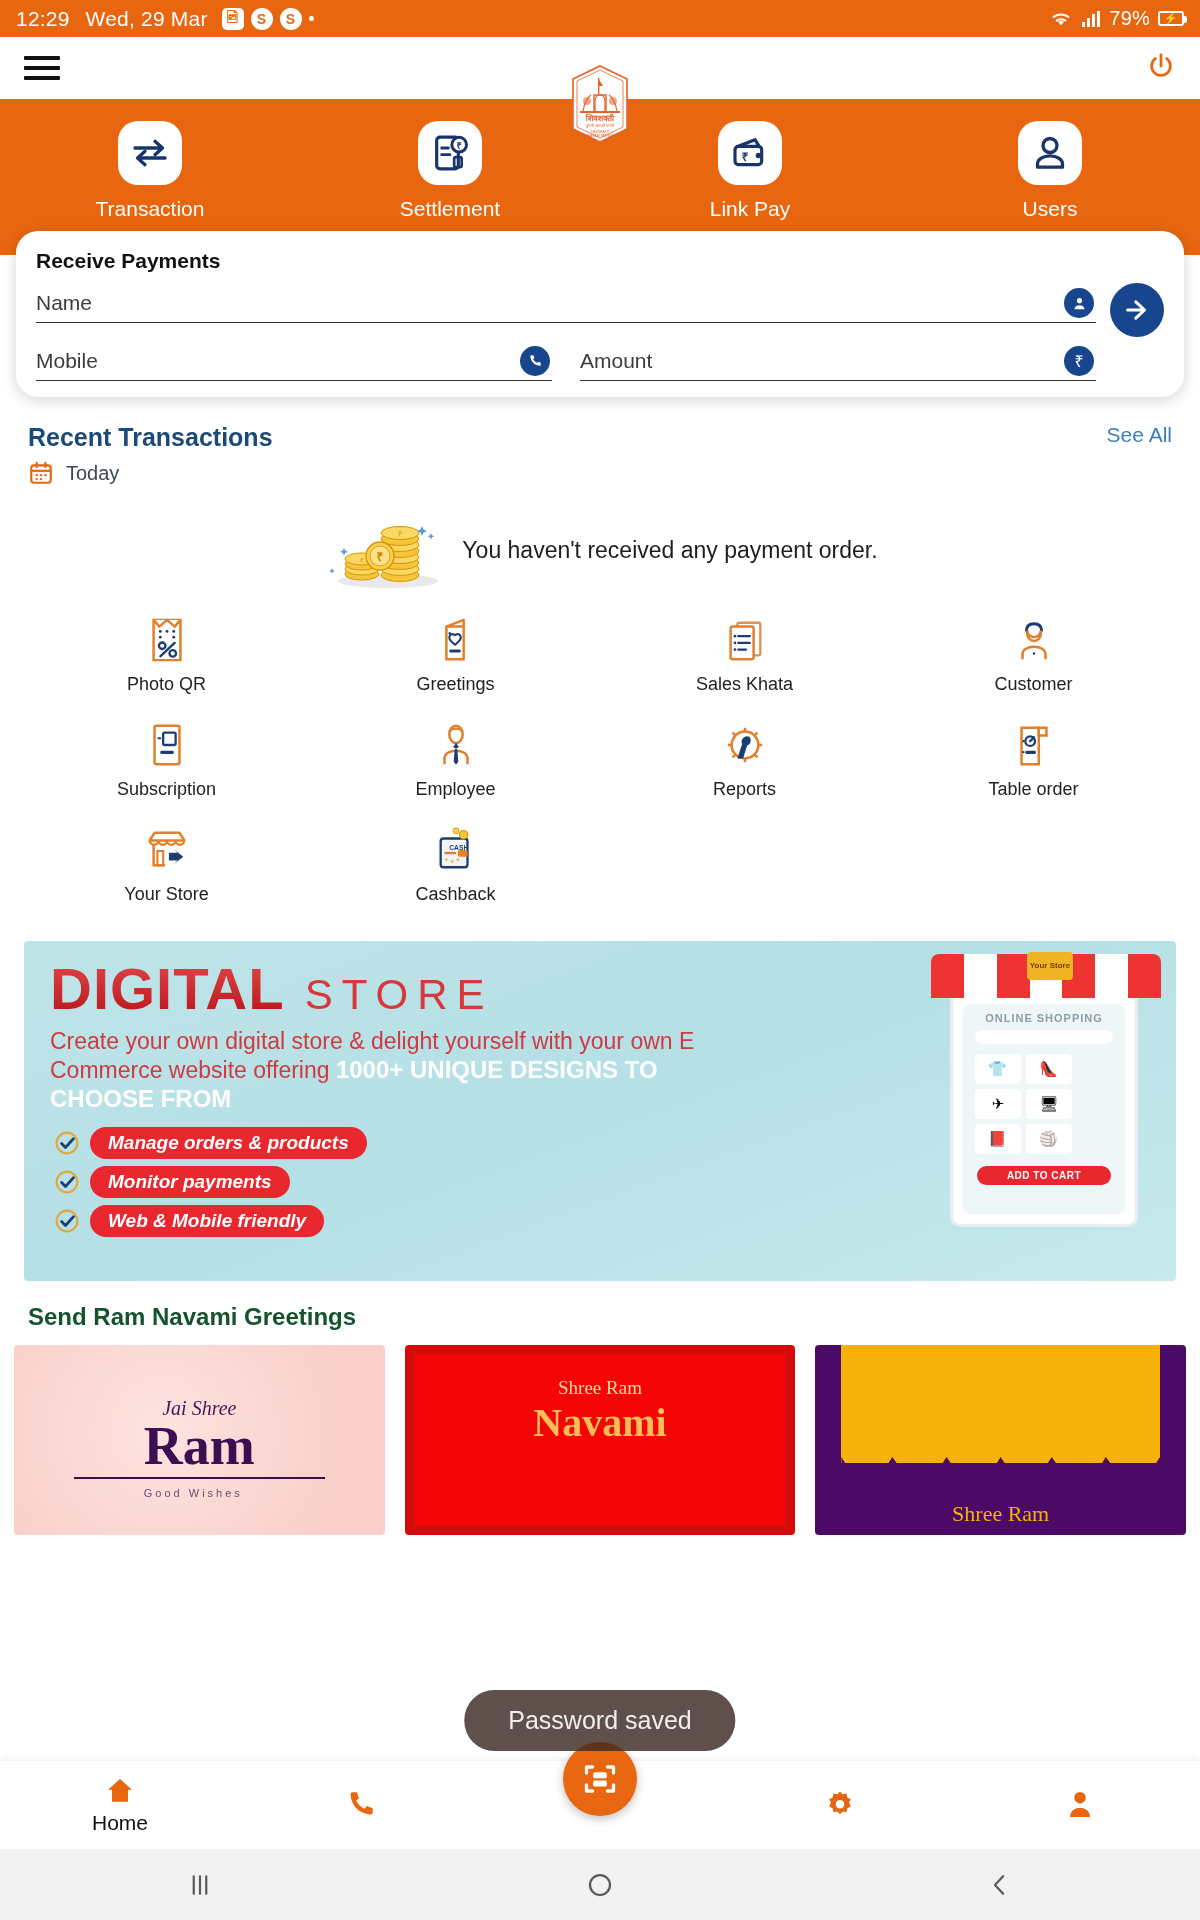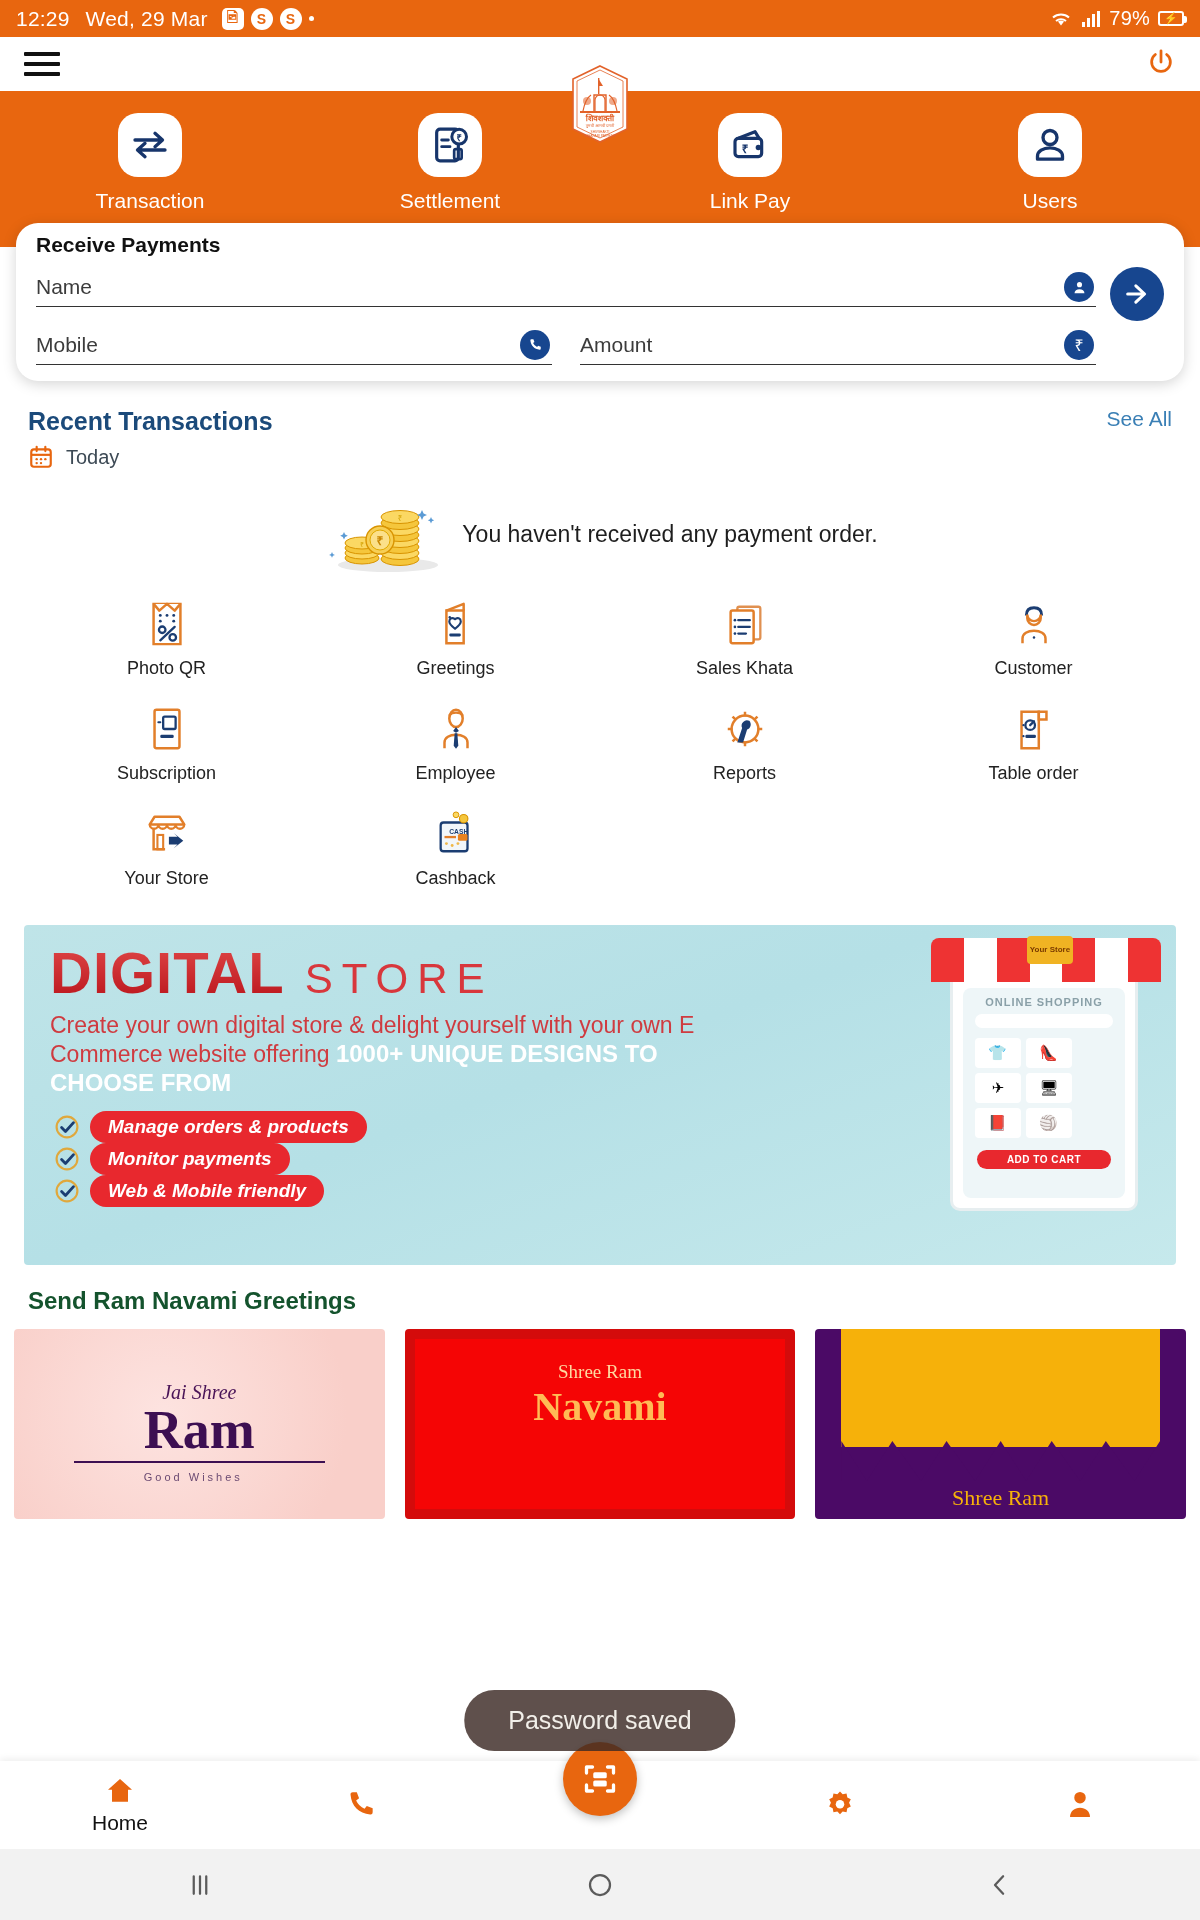--- a/index.html
+++ b/index.html
@@ -28,21 +28,21 @@
   .sb-dot { width:5px;height:5px;border-radius:50%;background:#fff; }
   .sb-right { margin-left:auto; display:flex; align-items:center; gap:8px; font-size:20px; font-weight:500; }
   .batt {
     width:26px;height:15px;border:2px solid #fff;border-radius:3px;position:relative;
   }
   .batt:after{content:"";position:absolute;right:-5px;top:3px;width:3px;height:7px;background:#fff;border-radius:0 2px 2px 0;}
   .batt i{position:absolute;inset:1px;font-style:normal;font-size:11px;color:#fff;display:flex;align-items:center;justify-content:center;}
 
   
   .appbar {
-    height:54px; background:#fff; display:flex; align-items:center;
+    height:62px; background:#fff; display:flex; align-items:center;
     padding:0 24px; position:relative;
   }
   .hamburger { width:36px; display:flex; flex-direction:column; gap:6px; cursor:pointer;}
   .hamburger span { display:block; height:4px; background:#111; border-radius:1px; }
   .logo-wrap{ position:absolute; left:50%; transform:translateX(-50%); top:28px; }
   .power { margin-left:auto; color:#e8660f; }
 
   
   .quick {
     background:#e8660f; padding:22px 0 34px; display:flex;
@@ -50,21 +50,21 @@
   .quick-item{ flex:1; display:flex; flex-direction:column; align-items:center; gap:12px; cursor:pointer;}
   .quick-ico{
     width:64px;height:64px;background:#fff;border-radius:20px;
     display:flex;align-items:center;justify-content:center;
   }
   .quick-label{ color:#fff; font-size:21px; }
 
   
   .recv-wrap{ padding:0 16px; margin-top:-24px; position:relative; z-index:5;}
   .recv{
-    background:#fff;border-radius:22px;padding:10px 20px 16px;
+    background:#fff;border-radius:22px;padding:18px 20px 16px;
     box-shadow:0 3px 14px rgba(0,0,0,.17);
     display:flex;align-items:flex-start;gap:14px;
   }
   .recv-fields{flex:1;}
   .recv-title{ font-size:21px;font-weight:bold;color:#111;margin-bottom:14px; }
   .field-row{ display:flex; align-items:flex-end; }
   .field{
     position:relative;flex:1;border-bottom:1.5px solid #333;
     padding:4px 34px 7px 0;
   }
@@ -105,21 +105,21 @@
   .banner{
     position:relative;height:340px;border-radius:4px;overflow:hidden;
     background:linear-gradient(160deg,#bfe4e8 0%,#b5e0e6 45%,#c6e9ec 100%);
   }
   .bn-title{ position:absolute; left:26px; top:14px; display:flex; align-items:baseline; gap:20px;}
   .bn-dig{ font-size:58px;font-weight:bold;color:#cc2026;letter-spacing:1px;
            background:linear-gradient(180deg,#e24a4a,#b71219);-webkit-background-clip:text;background-clip:text;color:transparent;}
   .bn-store{ font-size:42px;color:#d8373c;letter-spacing:9px; }
   .bn-sub{ position:absolute;left:26px;top:86px;font-size:23px;color:#cf3b40;line-height:1.22;width:660px;}
   .bn-sub b{ color:#fff;font-size:24px; }
-  .bn-list{ position:absolute;left:30px;top:186px;display:flex;flex-direction:column;}
+  .bn-list{ position:absolute;left:30px;top:186px;display:flex;flex-direction:column;gap:7px;}
   .bn-li{ display:flex;align-items:center;gap:10px; }
   .bn-pill{
     background:#e8282e;color:#fff;font-size:19px;font-style:italic;font-weight:bold;
     padding:5px 18px;border-radius:20px;
   }
   .phone-art{
     position:absolute;right:38px;top:14px;width:188px;height:272px;
     background:#fff;border-radius:16px 16px 10px 10px;border:3px solid #e7eef0;
   }
   .awning{position:absolute;left:-22px;top:-4px;width:230px;height:44px;border-radius:8px 8px 0 0;overflow:hidden;display:flex;}

